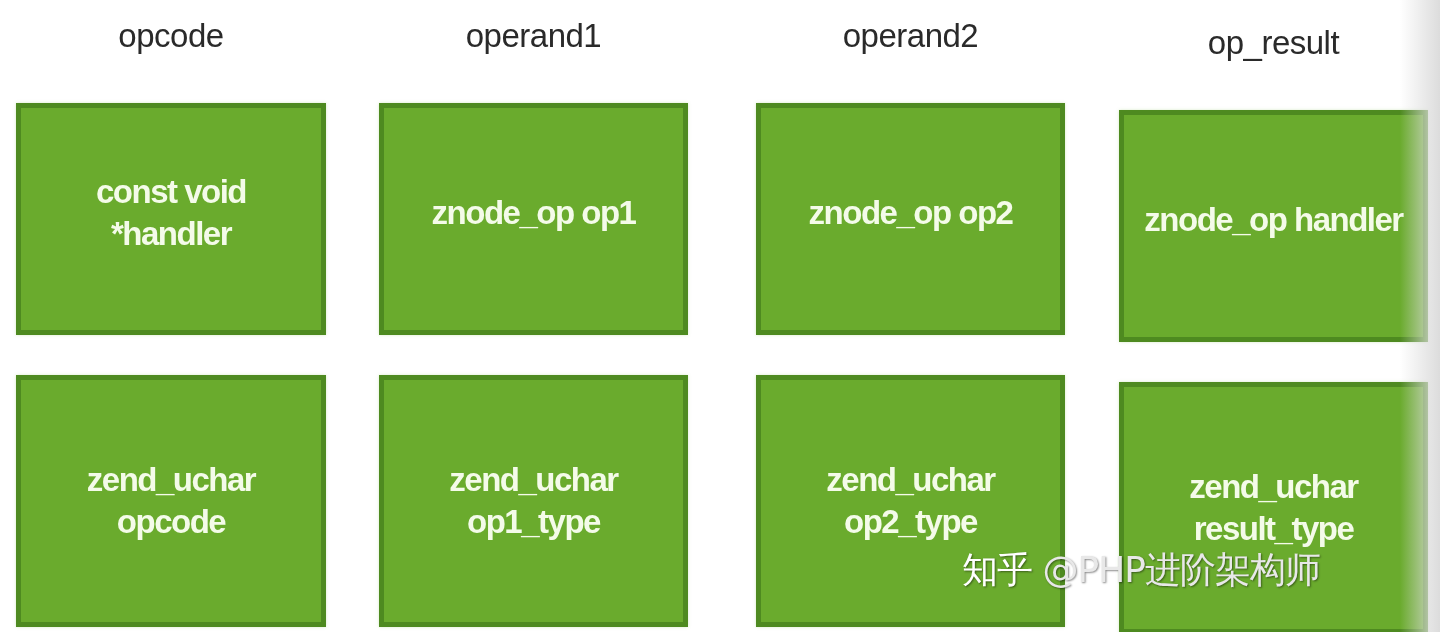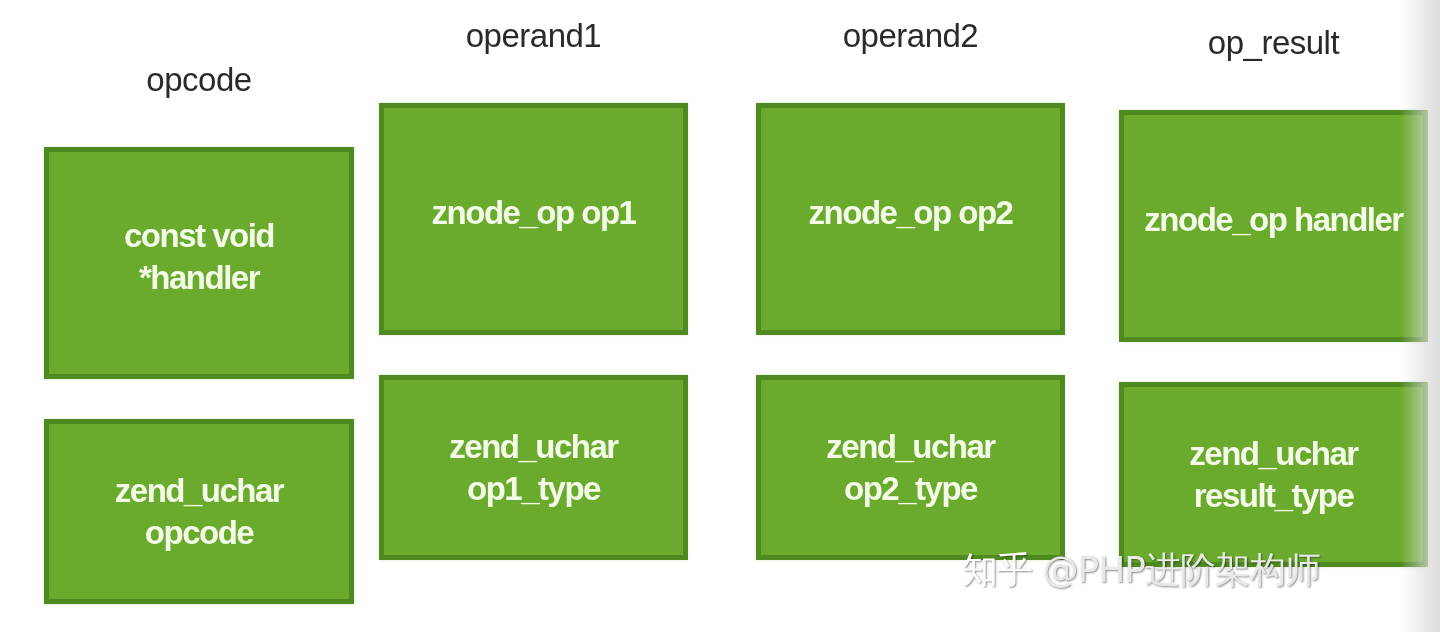--- a/index.html
+++ b/index.html
@@ -21,22 +21,22 @@
     .box {
       position: absolute; box-sizing: border-box;
       background: #6aab2d; border: 5px solid #4e8a20;
       display: flex; align-items: center; justify-content: center;
       text-align: center; color: #f4fbe9;
       font-size: 33px; font-weight: bold; line-height: 42px;
       letter-spacing: -1.5px; white-space: pre-line;
       box-shadow: 0 0 3px rgba(150,200,100,0.35);
     }
     .row1 { top: 103px; height: 232px; }
-    .row2 { top: 375px; height: 185px; }
-    .c1 { left: 44px; width: 310px; margin-top: 44px; }
+    .row2 { top: 375px; height: 252px; }
+    .c1 { left: 16px; width: 310px; }
     .c2 { left: 379px; width: 309px; }
     .c3 { left: 756px; width: 309px; }
     .c4 { left: 1119px; width: 309px; margin-top: 7px; }
     .row1 .box-text { margin-top: -12px; }
     .row2 .box-text { margin-top: 0px; }
     .watermark {
       position: absolute; left: 962px; top: 546px;
       font-size: 36px; color: #ffffff; white-space: nowrap;
       font-family: "DejaVu Sans", sans-serif; letter-spacing: -1px;
       text-shadow: 1px 1px 2px rgba(0,0,0,0.45);

